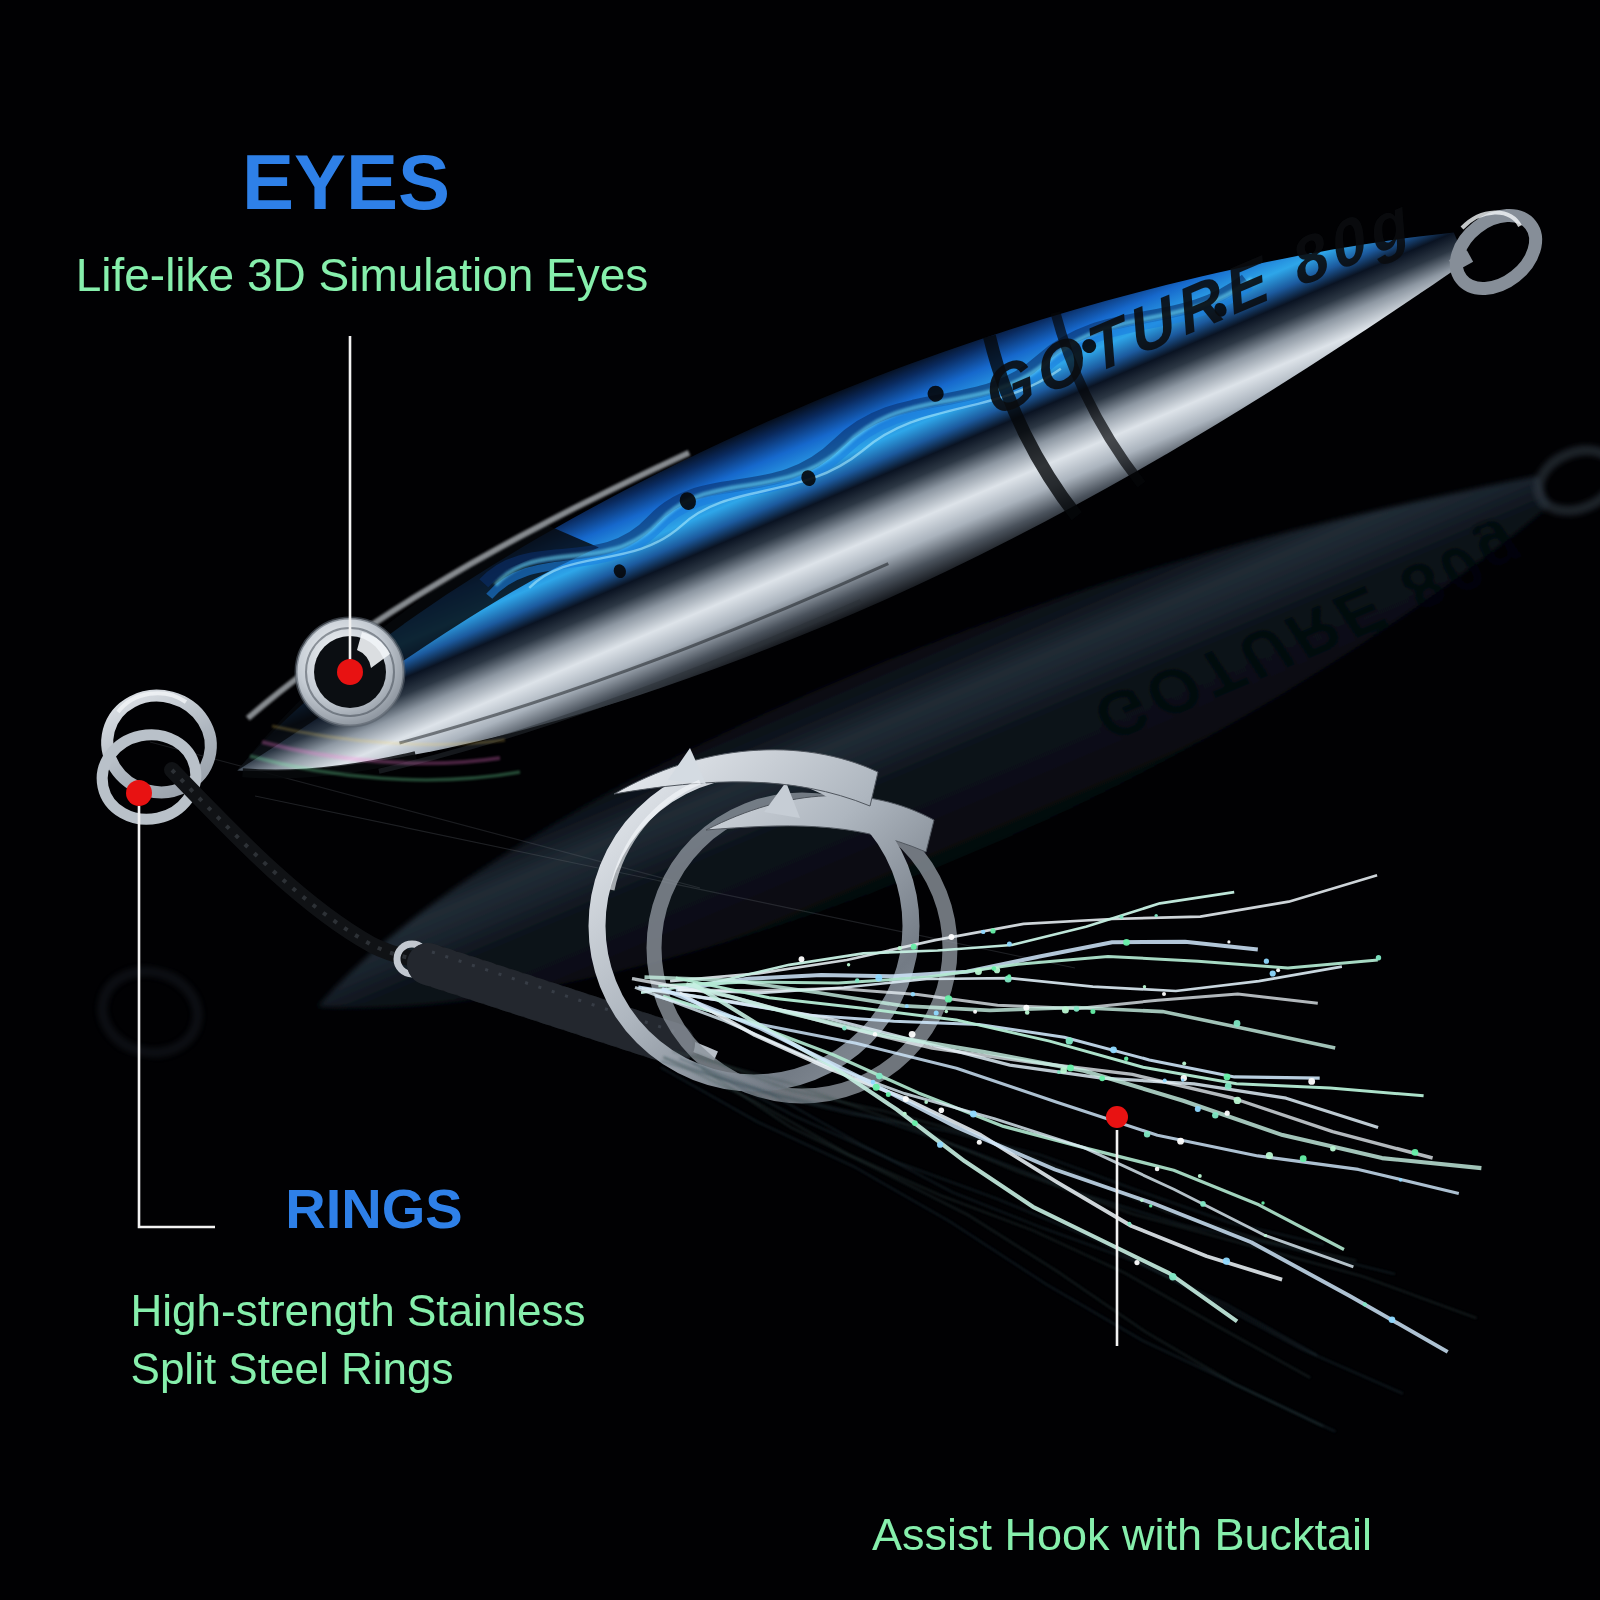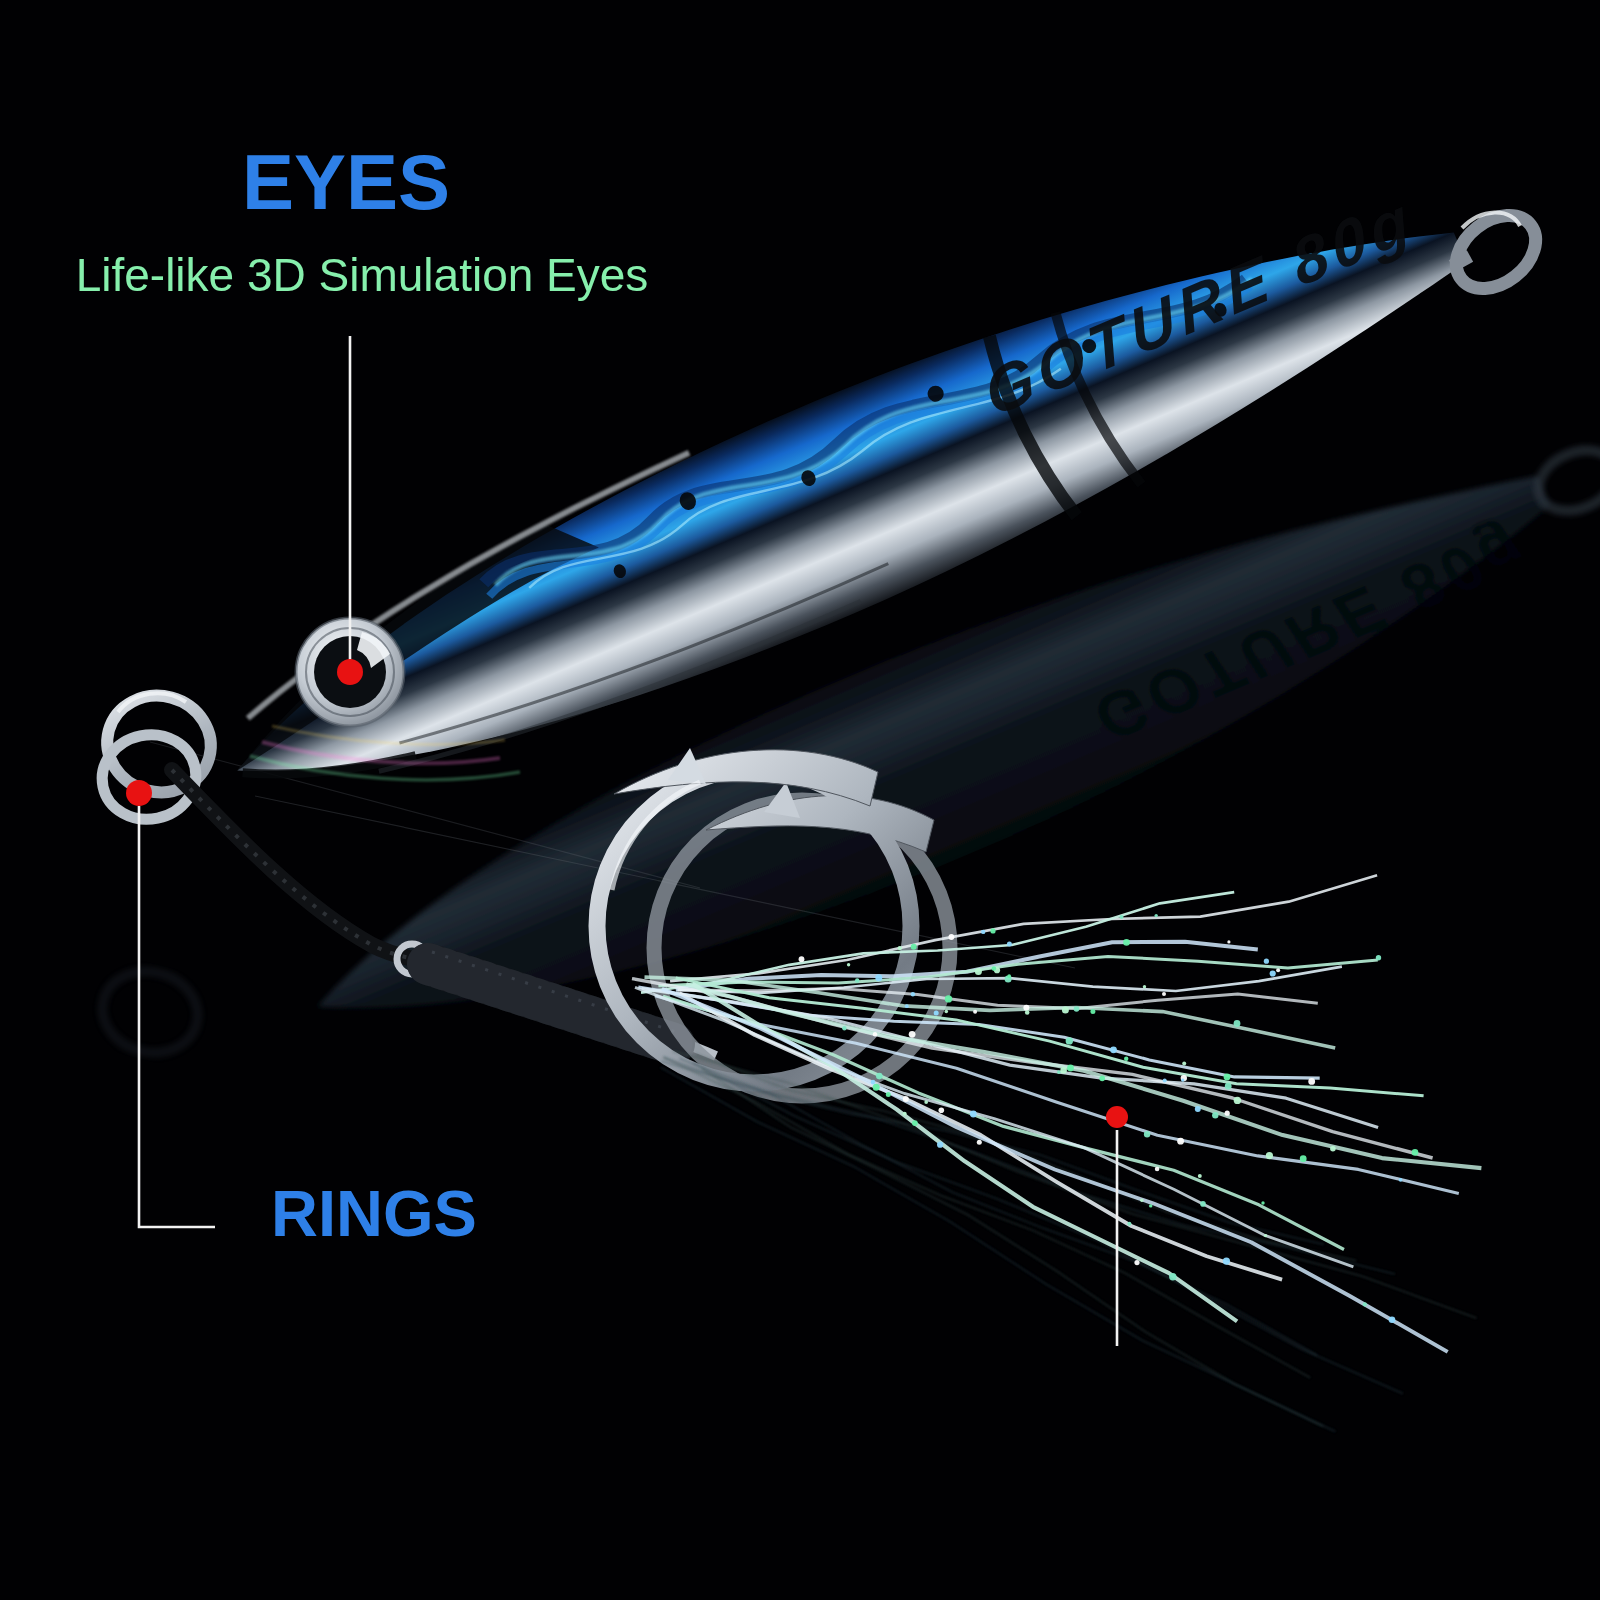--- a/index.html
+++ b/index.html
@@ -4,21 +4,21 @@
 <style>
   html,body{margin:0;padding:0;background:#000;}
   .stage{position:relative;width:1600px;height:1600px;background:#010103;overflow:hidden;
          font-family:"Liberation Sans",sans-serif;}
   .stage svg{position:absolute;left:0;top:0;}
   .callout{position:absolute;transform:translateX(-50%);white-space:nowrap;text-align:left;line-height:1.04;}
   .title{color:#2e80e8;font-weight:700;letter-spacing:0px;}
   .sub{color:#86efac;font-weight:400;}
   #eyes-title{left:346px;top:142px;font-size:78px;}
   #eyes-sub{left:362px;top:252px;font-size:46px;}
-  #rings-title{left:374px;top:1180px;font-size:65px;}
+  #rings-title{left:374px;top:1180px;font-size:56px;}
   #rings-sub{left:358px;top:1282px;font-size:44px;line-height:58px;}
   #tassels-title{left:1116px;top:1384px;font-size:94px;}
   #tassels-sub{left:1122px;top:1512px;font-size:45px;}
 </style>
 </head>
 <body>
 
 <div class="stage">
 <svg width="1600" height="1600" viewBox="0 0 1600 1600">
   <defs>
@@ -290,13 +290,18 @@
   <g fill="#e81212" stroke="none">
     <circle cx="350" cy="672" r="13"></circle>
     <circle cx="139" cy="793" r="13"></circle>
     <circle cx="1117" cy="1117" r="11"></circle>
   </g>
 </svg>
 
 <div class="callout title" id="eyes-title">EYES</div>
 <div class="callout sub" id="eyes-sub">Life-like 3D Simulation Eyes</div>
 <div class="callout title" id="rings-title">RINGS</div>
+<div class="callout sub" id="rings-sub">
+  <div>High-strength Stainless</div>
+  <div>Split Steel Rings</div>
 </div>
+<div class="callout sub" id="tassels-sub">Assist Hook with Bucktail</div>
+</div>
 
 </body></html>

